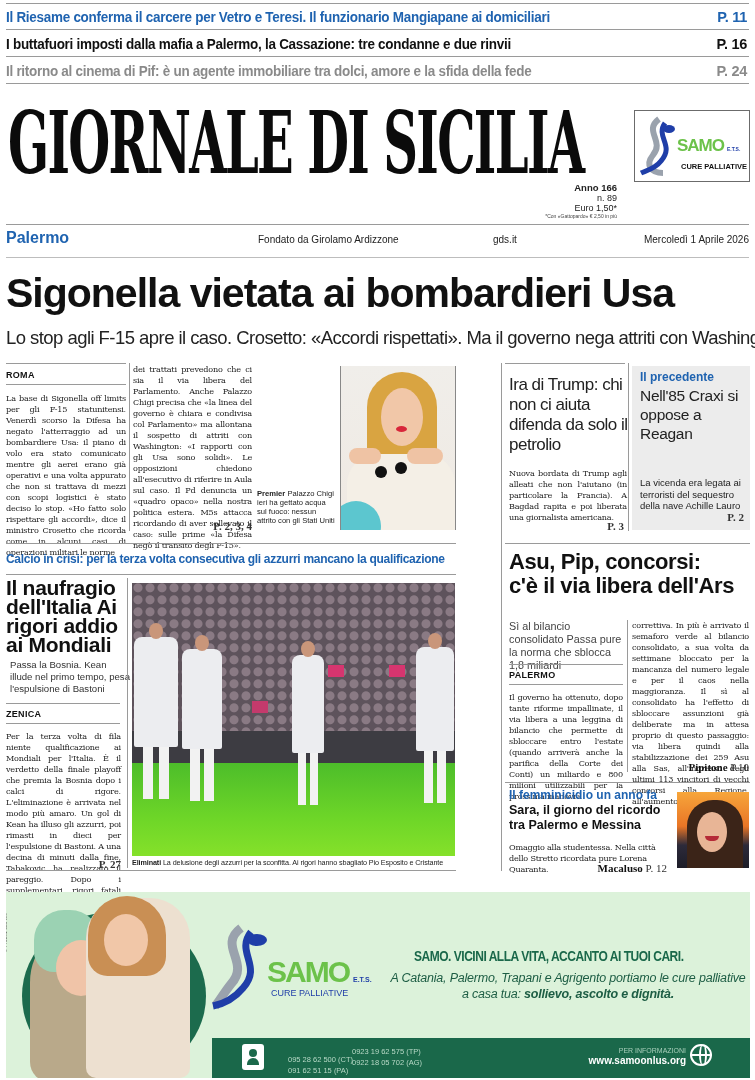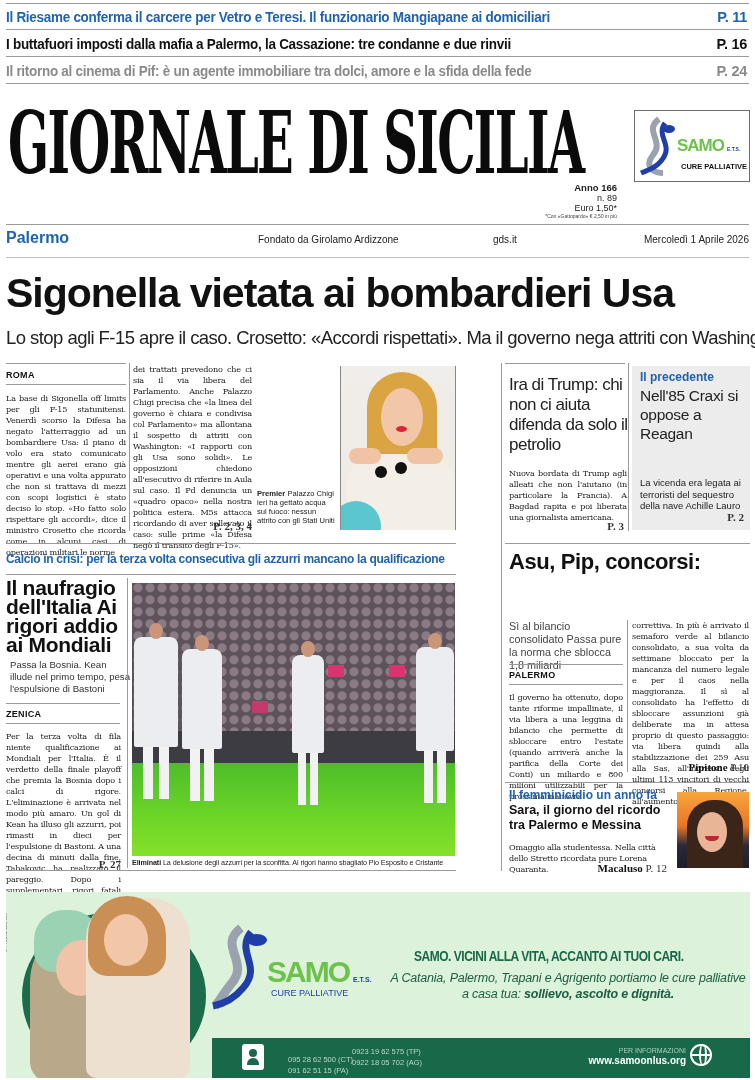--- a/index.html
+++ b/index.html
@@ -236,20 +236,21 @@
 </div>
 <div class="photo-caption">
   <b>Eliminati</b>
   <span>La delusione degli azzurri per la sconfitta. Ai rigori hanno sbagliato Pio Esposito e Cristante</span>
 </div>
 <div class="rule" style="left:6px; top:870px; width:450px; height:1px;"></div>
 
 <div class="rule" style="left:505px; top:543px; width:245px; height:1px;"></div>
 <div class="asu-head">
   <div>Asu, Pip, concorsi:</div>
+  <div>c'è il via libera dell'Ars</div>
 </div>
 <div class="asu-sub" style="width:118px;">Sì al bilancio consolidato Passa pure la norma che sblocca 1,8 miliardi</div>
 <div class="rule" style="left:509px; top:664px; width:114px; height:1px;"></div>
 <div class="abs label-caps" style="left:509px; top:670px;">PALERMO</div>
 <div class="rule" style="left:509px; top:684px; width:114px; height:1px;"></div>
 <div class="abs body-serif" style="left:509px; top:692px; width:114px;">Il governo ha ottenuto, dopo tante riforme impallinate, il via libera a una leggina di bilancio che permette di sbloccare entro l'estate (quando arriverà anche la parifica della Corte dei Conti) un miliardo e 800 milioni utilizzabili per la prossima manovra</div>
 <div class="vrule" style="left:627px; top:620px; height:152px;"></div>
 <div class="abs body-serif" style="left:632px; top:620px; width:117px;">correttiva. In più è arrivato il semaforo verde al bilancio consolidato, a sua volta da settimane bloccato per la mancanza del numero legale e per il caos nella maggioranza. Il sì al consolidato ha l'effetto di sbloccare assunzioni già deliberate ma in attesa proprio di questo passaggio: via libera quindi alla stabilizzazione dei 259 Asu alla Sas, all'ingresso degli ultimi 113 vincitori di vecchi concorsi alla Regione, all'aumento di ore dei Pip.</div>
 <div class="abs pref" style="left:632px; top:761px; width:117px;">
   <span style="color:#111;">Pipitone</span>

